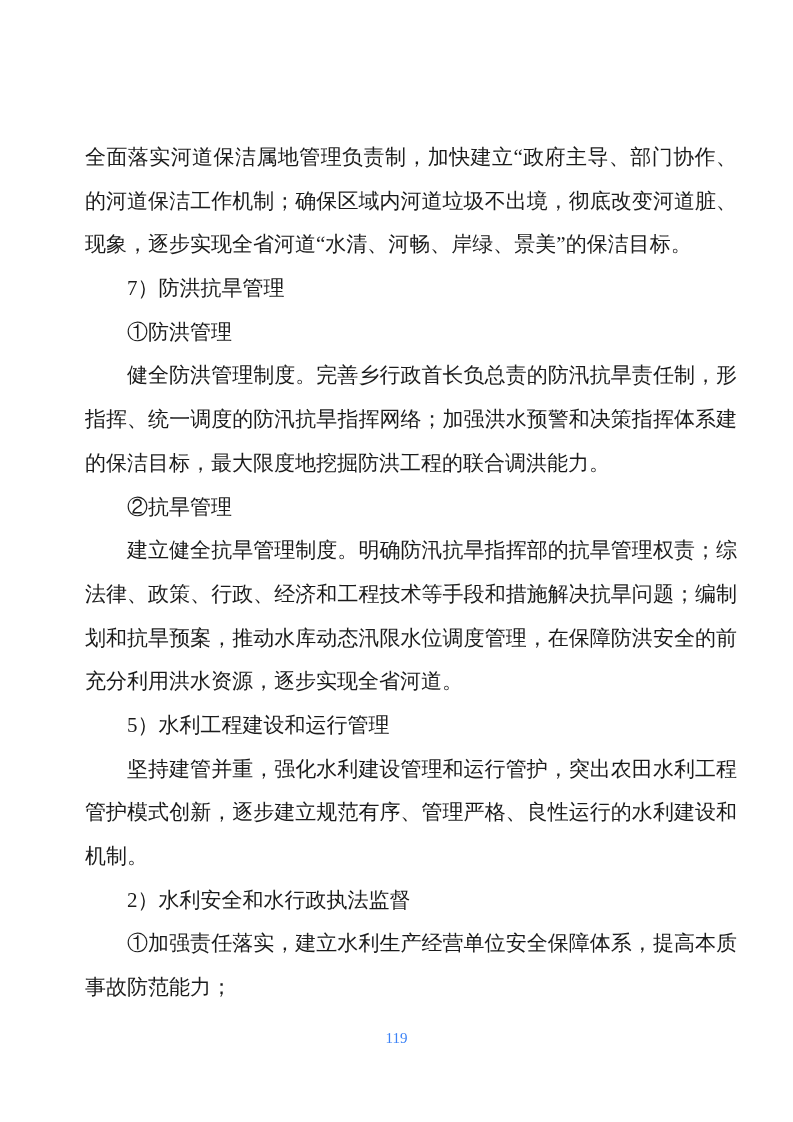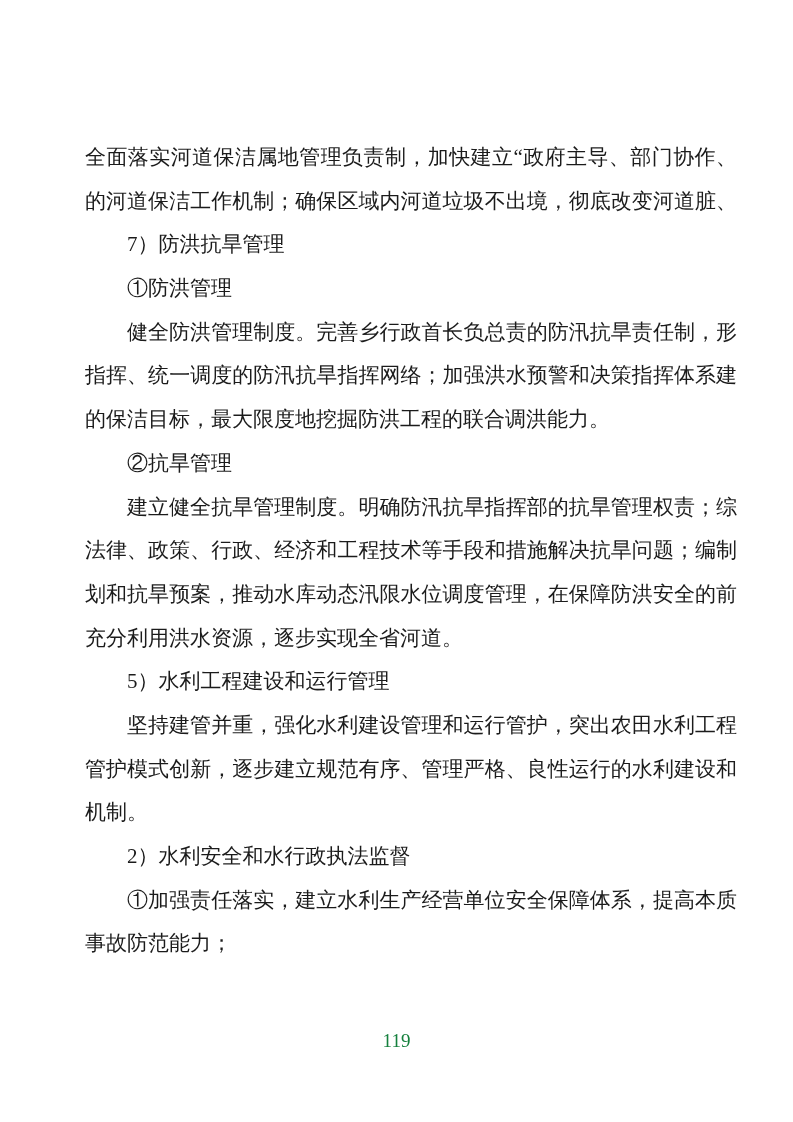--- a/index.html
+++ b/index.html
@@ -41,31 +41,32 @@
   }
   .line.indent {
     text-indent: 2em;
   }
   .footer {
     position: absolute;
     left: 0;
     top: 1030px;
     width: 793px;
     text-align: center;
-    font-size: 19px;
-    color: #15803d;
+    font-size: 15px;
+    color: #3b82f6;
   }
 </style>
 </head>
 <body>
 
 <div class="page">
   <div class="content">
       <div class="line">全面落实河道保洁属地管理负责制，加快建立“政府主导、部门协作、公众参与”</div>
       <div class="line">的河道保洁工作机制；确保区域内河道垃圾不出境，彻底改变河道脏、乱、差</div>
+      <div class="line last">现象，逐步实现全省河道“水清、河畅、岸绿、景美”的保洁目标。</div>
       <div class="line last indent">7）防洪抗旱管理</div>
       <div class="line last indent">①防洪管理</div>
       <div class="line indent">健全防洪管理制度。完善乡行政首长负总责的防汛抗旱责任制，形成统一</div>
       <div class="line">指挥、统一调度的防汛抗旱指挥网络；加强洪水预警和决策指挥体系建设，实</div>
       <div class="line last">的保洁目标，最大限度地挖掘防洪工程的联合调洪能力。</div>
       <div class="line last indent">②抗旱管理</div>
       <div class="line indent">建立健全抗旱管理制度。明确防汛抗旱指挥部的抗旱管理权责；综合运用</div>
       <div class="line">法律、政策、行政、经济和工程技术等手段和措施解决抗旱问题；编制抗旱规</div>
       <div class="line">划和抗旱预案，推动水库动态汛限水位调度管理，在保障防洪安全的前提下，</div>
       <div class="line last">充分利用洪水资源，逐步实现全省河道。</div>

